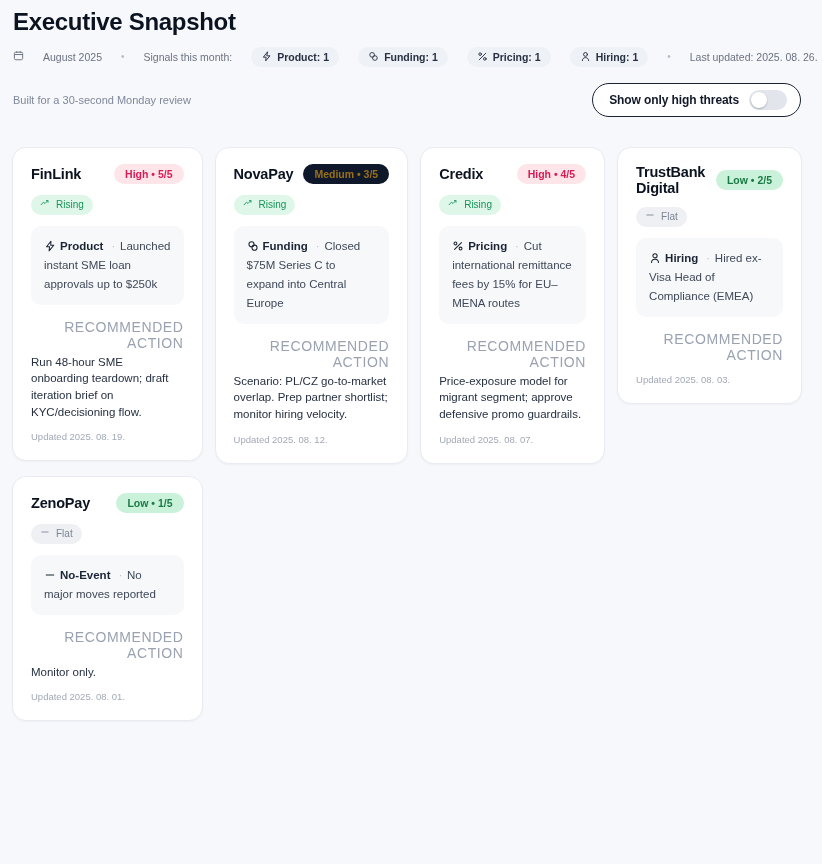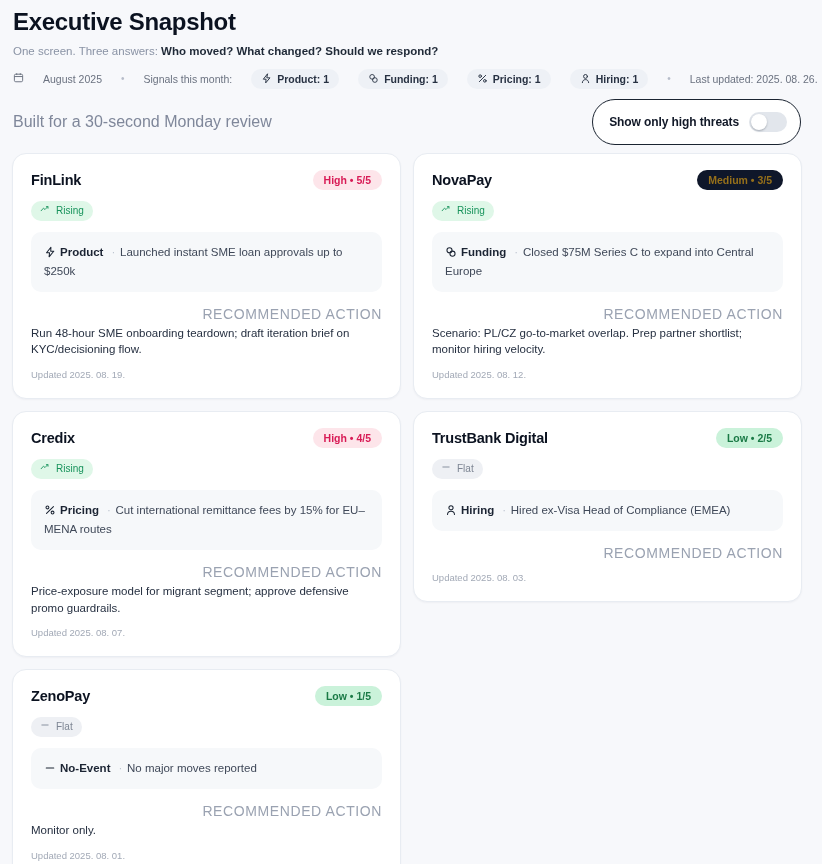--- a/index.html
+++ b/index.html
@@ -70,34 +70,34 @@
   .meta-chip .ic { display: inline-flex; align-items: center; }
 
   .toolbar {
     margin-top: 16px;
     display: flex;
     align-items: center;
     justify-content: space-between;
     height: 34px;
   }
   .built-note {
-    font-size: 16px;
+    font-size: 11px;
     color: #7f879a;
     padding-left: 1px;
   }
 
   .toggle-pill {
     display: inline-flex;
     align-items: center;
     gap: 10px;
     background: #ffffff;
     border: 1.5px solid #1b2431;
     border-radius: 999px;
     padding: 7px 13px 7px 16px;
-    height: 46px;
+    height: 34px;
     margin-right: 1px;
   }
   .toggle-label {
     font-size: 12px;
     font-weight: bold;
     color: #111827;
     letter-spacing: -0.1px;
   }
   .switch {
     width: 38px;
@@ -113,23 +113,23 @@
     left: 2px;
     width: 16px;
     height: 16px;
     border-radius: 50%;
     background: #ffffff;
     box-shadow: 0 1px 2px rgba(16,24,40,.28);
   }
 
   
   .grid {
-    margin-top: 14px;
+    margin-top: 30px;
     display: grid;
-    grid-template-columns: 1fr 1fr;
+    grid-template-columns: 1fr 1fr 1fr 1fr;
     gap: 12px;
     align-items: start;
   }
 
   .card {
     background: #ffffff;
     border: 1px solid #e8ecf2;
     border-radius: 14px;
     padding: 16px 18px 18px 18px;
     box-shadow: 0 1px 2px rgba(16,24,40,.04);
@@ -214,24 +214,20 @@
     color: #a2a9b6;
   }
 </style>
 </head>
 <body>
 
 <div class="page">
 
   <h1 class="page-title">Executive Snapshot</h1>
 
-  <div class="subtitle">
-    <span>One screen. Three answers:</span>
-    <span class="strong">Who moved? What changed? Should we respond?</span>
-  </div>
 
   <div class="meta-row">
     <span class="ic">
       <svg width="11" height="11" viewBox="0 0 16 16" fill="none" stroke="#6b7280" stroke-width="1.4">
         <rect x="2" y="3.2" width="12" height="11" rx="2"></rect>
         <path d="M2 6.6h12M5.4 1.8v2.6M10.6 1.8v2.6"></path>
       </svg>
     </span>
     <span class="meta-text">August 2025</span>
     <span class="meta-dot">•</span>

